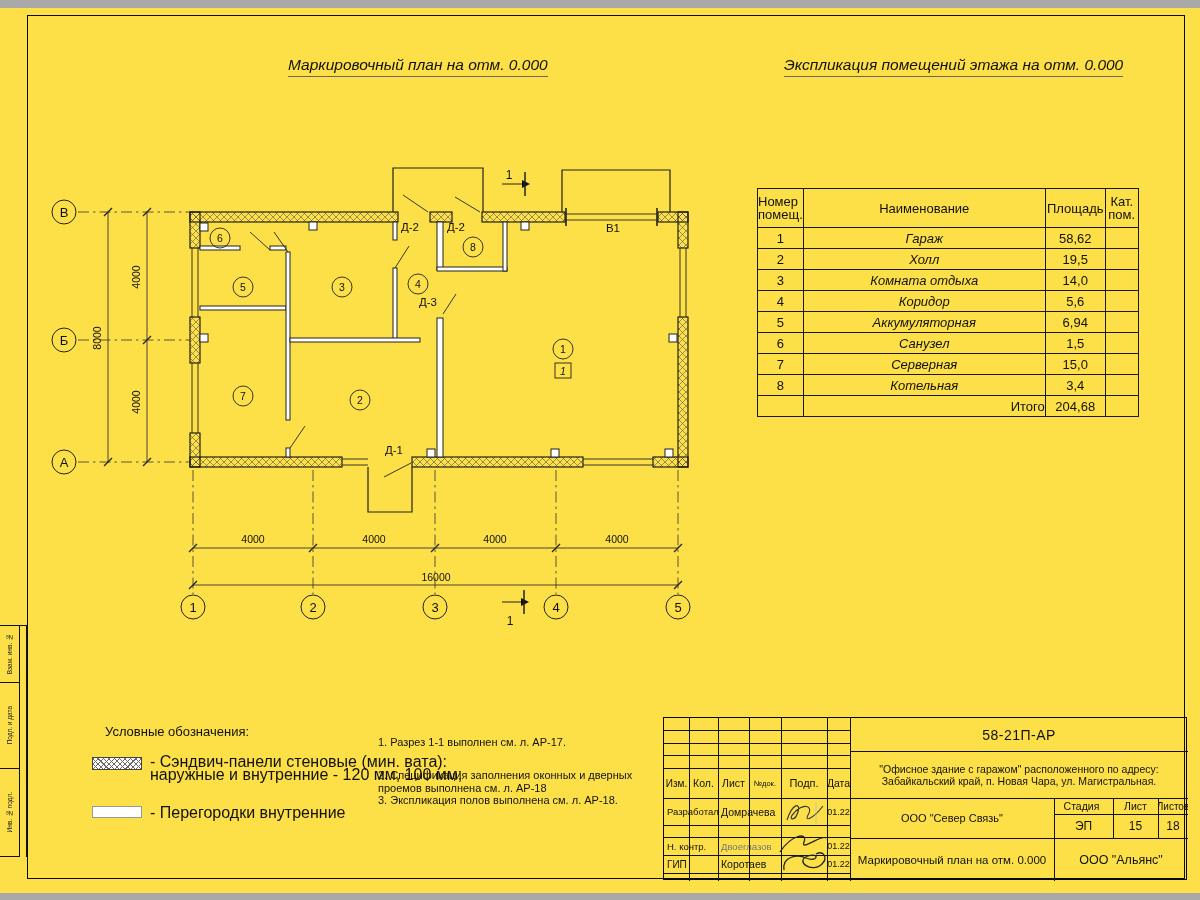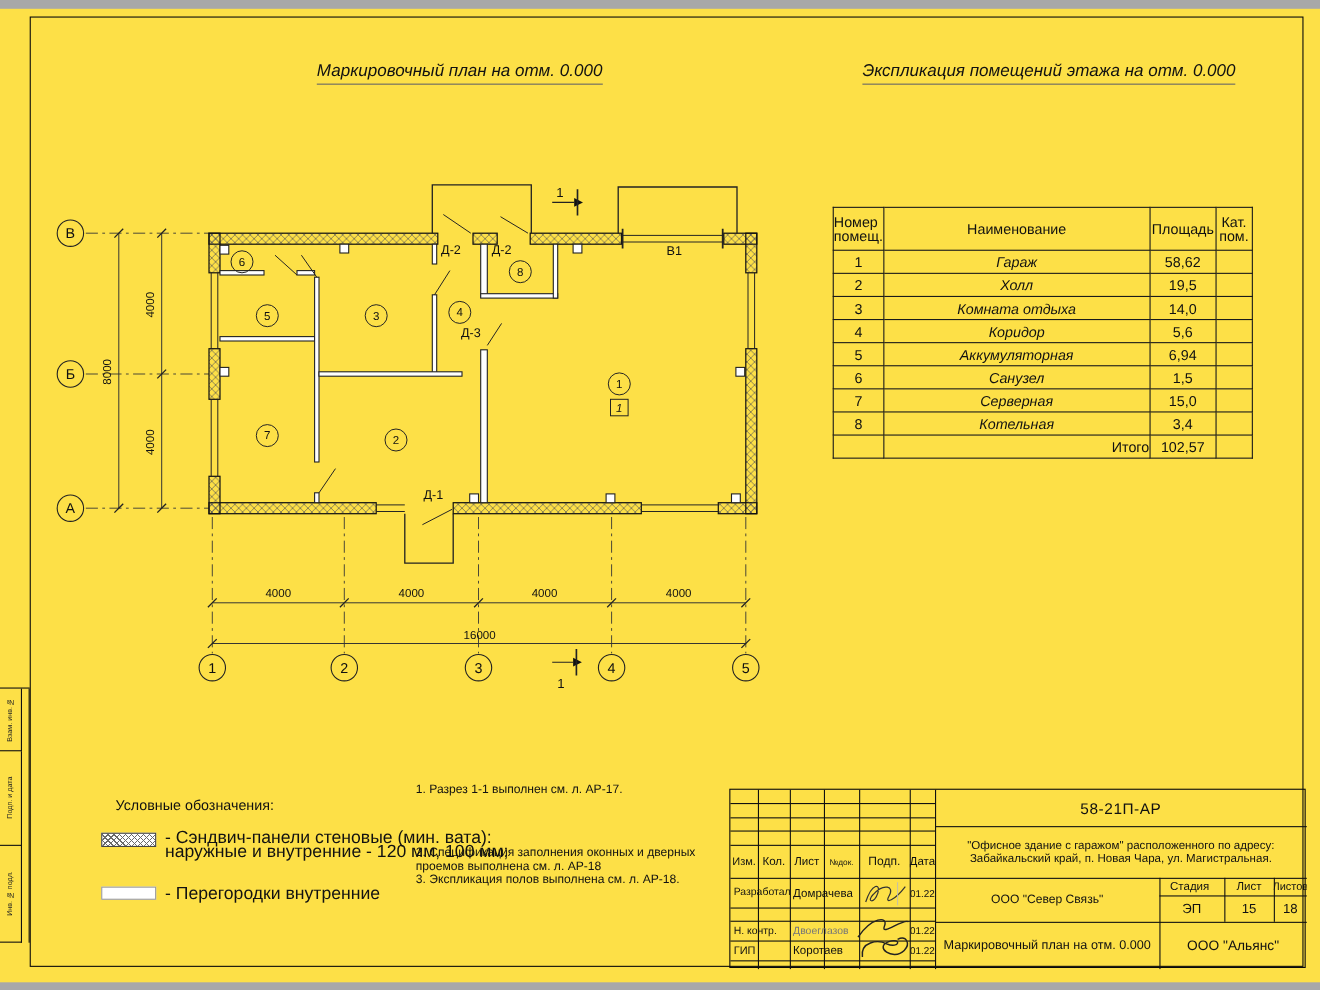--- a/index.html
+++ b/index.html
@@ -121,21 +121,21 @@
         </tr>
       <tr>
           <td class="td-num">8</td>
           <td class="td-name">Котельная</td>
           <td class="td-area">3,4</td>
           <td></td>
         </tr>
       <tr>
           <td></td>
           <td class="td-total">Итого</td>
-          <td class="td-area">102,57</td>
+          <td class="td-area">204,68</td>
           <td></td>
         </tr>
     </tbody>
   </table>
 
   <svg style="position:absolute;left:40px;top:145px;" width="690" height="492" viewBox="40 145 690 492">
     <defs>
       <pattern id="xh" width="7" height="7" patternUnits="userSpaceOnUse">
         <path d="M0,7 L7,0 M0,0 L7,7" stroke="#555" stroke-width="0.6"></path>
       </pattern>
@@ -326,21 +326,21 @@
     </g>
   </svg>
 
   <div class="legend-title">Условные обозначения:</div>
   <div class="sym hatch" style="left:92px;top:757px;width:50px;height:13px;"></div>
   <div class="leg-text" style="left:150px;top:756px;">- Сэндвич-панели стеновые (мин. вата):
 наружные и внутренние - 120 мм, 100 мм;</div>
   <div class="sym plain" style="left:92px;top:806px;width:50px;height:12px;"></div>
   <div class="leg-text" style="left:150px;top:807px;">- Перегородки внутренние</div>
 
-  <div class="note" style="top:712px;">1. Разрез 1-1 выполнен см. л. АР-17.</div>
+  <div class="note" style="top:736px;">1. Разрез 1-1 выполнен см. л. АР-17.</div>
   <div class="note" style="top:769px;">2. Спецификация заполнения оконных и дверных
 проемов выполнена см. л. АР-18</div>
   <div class="note" style="top:794px;">3. Экспликация полов выполнена см. л. АР-18.</div>
 
   <div class="stamp">
     <div class="vl" style="left:25px;top:0;height:163px;"></div>
     <div class="vl" style="left:54px;top:0;height:163px;"></div>
     <div class="vl" style="left:85px;top:0;height:163px;"></div>
     <div class="vl" style="left:117px;top:0;height:163px;"></div>
     <div class="vl" style="left:163px;top:0;height:163px;"></div>

